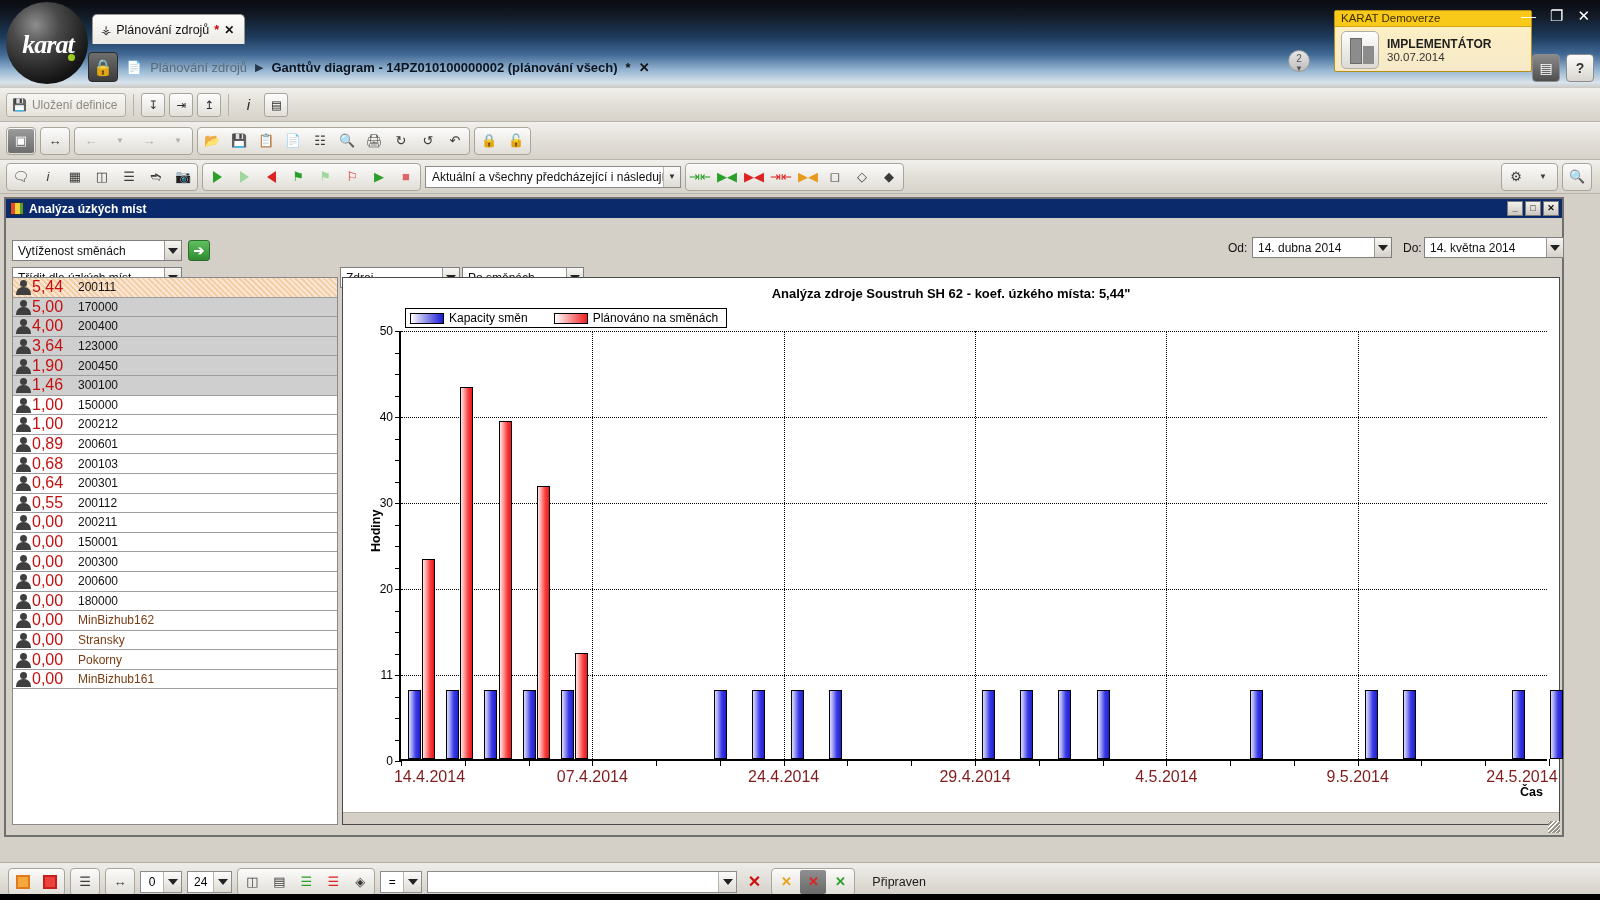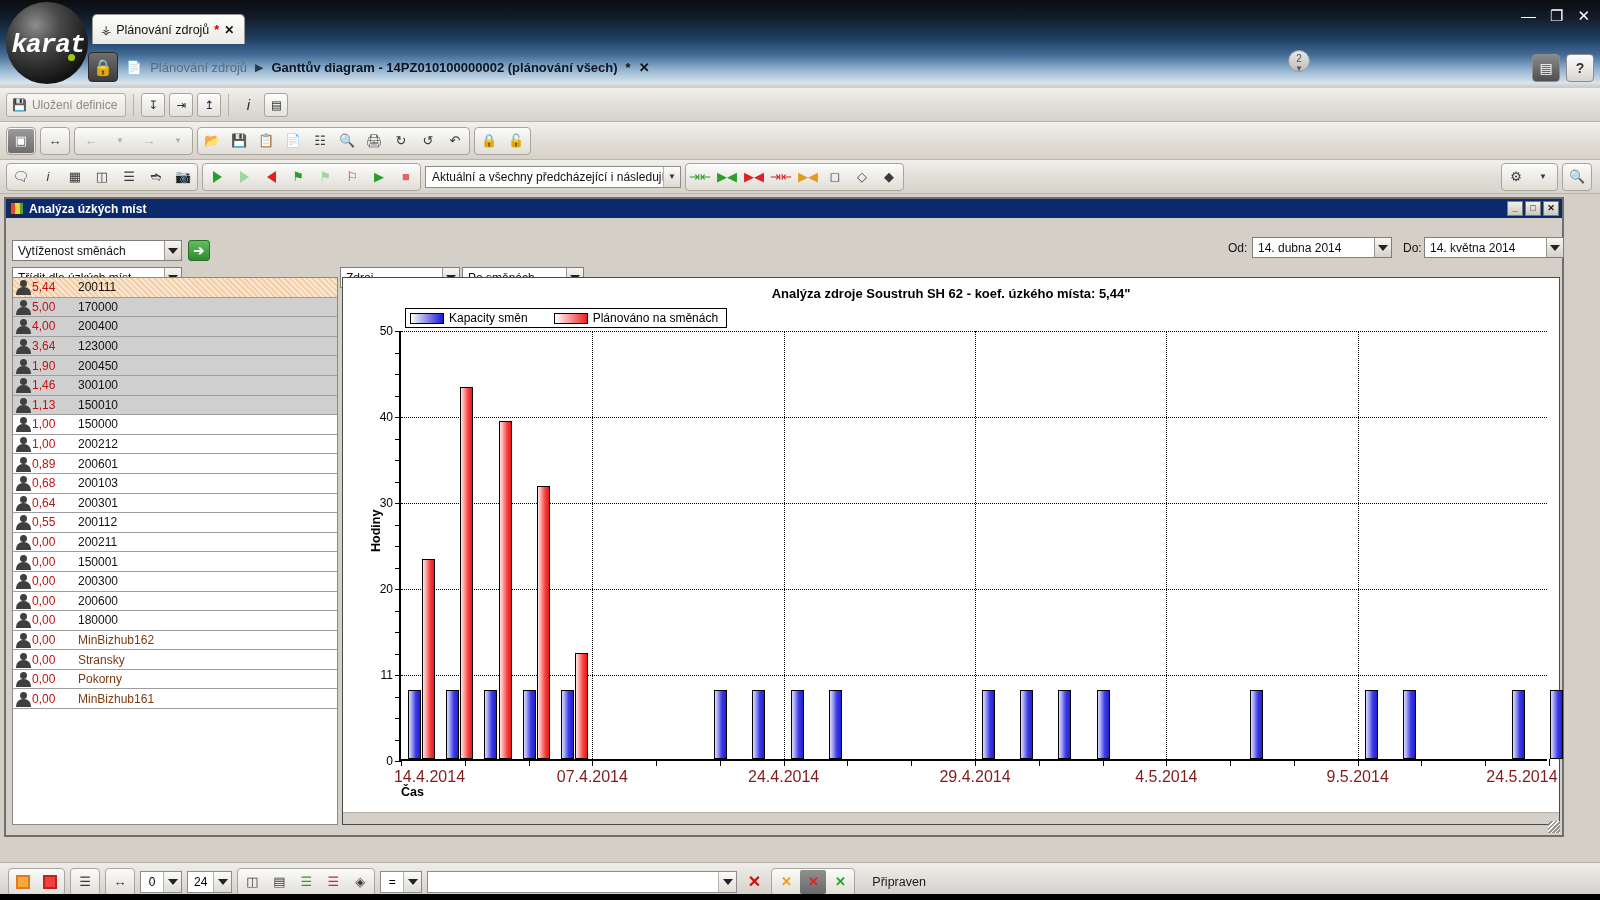--- a/index.html
+++ b/index.html
@@ -21,21 +21,21 @@
   .karat-logo {
     position: absolute; left: 6px; top: 2px; width: 82px; height: 82px;
     border-radius: 50%;
     background: radial-gradient(circle at 36% 28%, #8d8d8d 0%, #4a4a4a 30%, #161616 72%, #000 100%);
     overflow: hidden;
   }
   .karat-logo .k-text {
     position: absolute; left: 4px; top: 28px; width: 76px;
     color: #fff; font-weight: bold; font-style: italic; font-size: 26px;
     letter-spacing: -1px; text-align: center;
-    font-family: Liberation Mono, monospace;
+    font-family: Liberation Serif, serif;
   }
   .karat-logo .k-dot {
     position: absolute; left: 62px; top: 52px; width: 7px; height: 7px;
     border-radius: 50%; background: #9ccb1f;
   }
 
   .tabstrip { position: absolute; left: 92px; top: 14px; height: 30px; }
   .tab {
     display: inline-flex; align-items: center; gap: 5px;
     height: 30px; padding: 0 10px 0 8px;
@@ -243,21 +243,21 @@
   .person::before {
     content: ""; position: absolute; left: 5px; top: 1px; width: 7px; height: 7px;
     border-radius: 50%; background: #3f3f3f;
   }
   .person::after {
     content: ""; position: absolute; left: 1px; top: 8px; width: 15px; height: 8px;
     border-radius: 7px 7px 0 0; background: #3f3f3f;
   }
   .lcoef {
     width: 46px; text-align: left; color: #c41010; padding-right: 16px;
-    font-size: 12px;
+    font-size: 16px;
   }
   .lcode { color: #111; font-size: 12px; }
   .lcode.name { color: #7a3b12; }
 
   
   .chartbox {
     position: absolute; left: 336px; top: 78px; width: 1218px; height: 548px;
     background: #fff; border: 1px solid #4a4a4a;
   }
   .chart-title {
@@ -290,21 +290,21 @@
   .xtick { position: absolute; top: 100%; height: 7px; border-left: 1px solid #000; }
   .xlabel {
     position: absolute; top: calc(100% + 9px); font-size: 16px; color: #7f1d1d;
     transform: translateX(-50%); white-space: nowrap;
   }
   .bar { position: absolute; bottom: 0; border: 1px solid #000; }
   .bar.blue { background: linear-gradient(to right,#d8d8ff 0%,#b7b7f5 18%,#3a3ae8 62%,#2020cf 100%); }
   .bar.red  { background: linear-gradient(to right,#ffe7e7 0%,#ffb7b7 20%,#f74040 65%,#ea1717 100%); }
   .axis-x-title {
     position: absolute; left: 0; right: 4px; top: calc(100% + 26px);
-    text-align: left; font-size: 12.5px; font-weight: bold; color: #000;
+    text-align: right; font-size: 12.5px; font-weight: bold; color: #000;
   }
   .axis-y-title {
     position: absolute; left: -46px; top: 50%; transform: rotate(-90deg) translateX(50%);
     transform-origin: center; font-size: 12.5px; font-weight: bold; color: #000;
     white-space: nowrap;
   }
 
   .an-scroll-h {
     position: absolute; left: 0; bottom: 0; width: 100%; height: 12px;
     background: #d4d0c8; border-top: 1px solid #b3afa7;
@@ -369,20 +369,30 @@
       <span class="bc-cur">Ganttův diagram - 14PZ010100000002 (plánování všech)</span>
       <span class="bc-ast">*</span>
       <span class="bc-x">✕</span>
     </div>
 
     <div class="notif-badge">
       <span>2</span>
       <span class="carat">▼</span>
     </div>
 
+    <div class="demo-panel">
+      <div class="demo-title">KARAT Demoverze</div>
+      <div class="demo-body">
+        <div class="bldg-icon"></div>
+        <div class="demo-txt">
+          <div class="l1">IMPLEMENTÁTOR</div>
+          <div class="l2">30.07.2014</div>
+        </div>
+      </div>
+    </div>
 
     <div class="hdr-btn" id="btn-window">
       <span>▤</span>
     </div>
     <div class="hdr-btn" id="btn-help">
       <span>?</span>
     </div>
 
     <div class="wincontrols">
       <span>—</span>
@@ -569,25 +579,20 @@
         </div>
         <div class="lrow shade">
           <span class="person"></span>
           <span class="lcoef">1,90</span>
           <span class="lcode">200450</span>
         </div>
         <div class="lrow shade">
           <span class="person"></span>
           <span class="lcoef">1,46</span>
           <span class="lcode">300100</span>
-        </div>
-        <div class="lrow shade">
-          <span class="person"></span>
-          <span class="lcoef">1,13</span>
-          <span class="lcode">150010</span>
         </div>
         <div class="lrow">
           <span class="person"></span>
           <span class="lcoef">1,00</span>
           <span class="lcode">150000</span>
         </div>
         <div class="lrow">
           <span class="person"></span>
           <span class="lcoef">1,00</span>
           <span class="lcode">200212</span>

